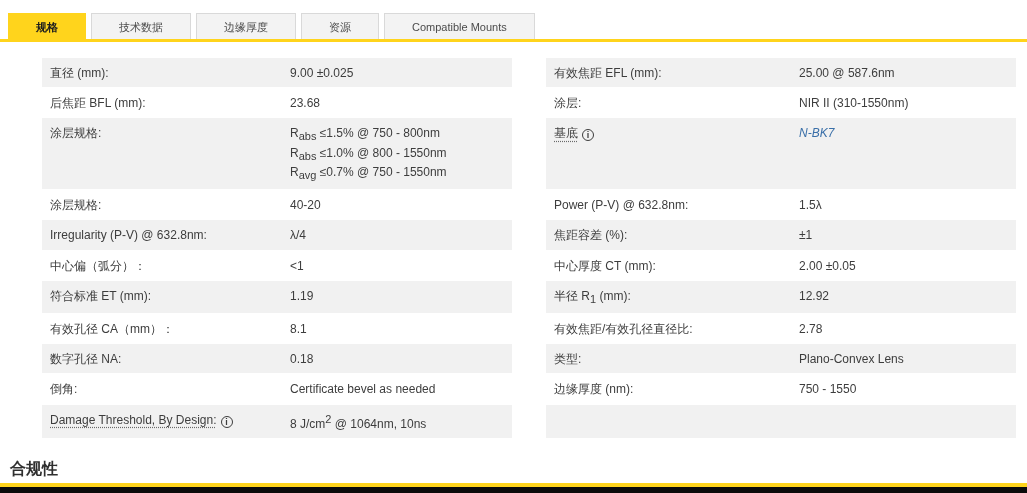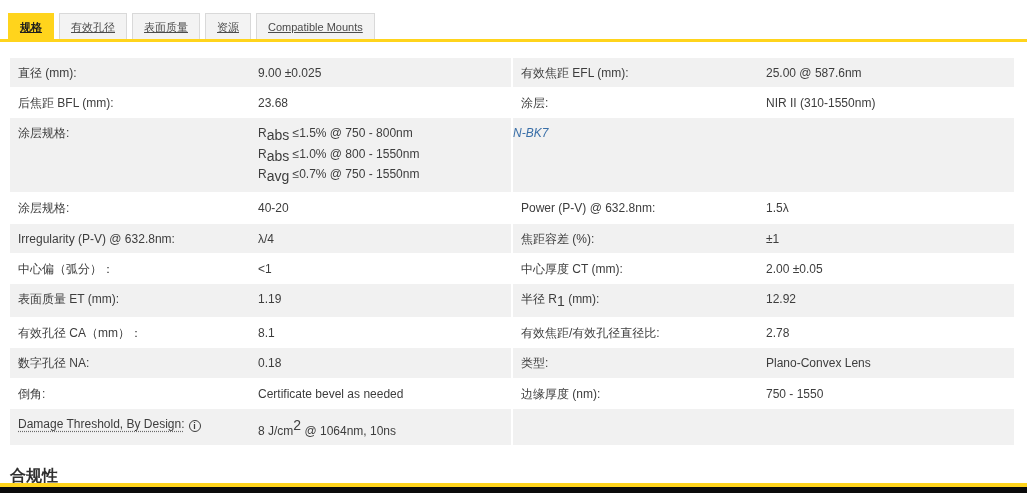--- a/index.html
+++ b/index.html
@@ -16,43 +16,43 @@
     font-family:"Liberation Sans","DejaVu Sans",sans-serif;
     font-size:12px;
   }
   
   .tabbar{
     padding:13px 0 0 8px;
     border-bottom:3px solid var(--accent);
     display:flex;align-items:flex-end;gap:5px;
   }
   .tab{
-    padding:7px 11px 6px;
+    padding:7px 27px 6px;
     font-size:11px;line-height:1.1;
     background:#f3f3f3;border:1px solid #d9d9d9;border-bottom:none;
-    color:#4b4b4b;cursor:pointer;white-space:nowrap;text-decoration:underline;
+    color:#4b4b4b;cursor:pointer;white-space:nowrap;
   }
   .tab.active{
     background:var(--accent);border-color:var(--accent);
     color:#1e1e1e;font-weight:700;
   }
   
   .spec-table{margin:16px 11px 0 10px;}
   .spec-row{display:flex;gap:2px;margin-bottom:1px;}
-  .half{width:501px;display:flex;padding:7px 0 6px;background:transparent;}
+  .half{width:501px;display:flex;padding:7px 0 6px;background:transparent;margin-left:32px;}
   .spec-row.shaded .half{background:var(--shade);}
   .lab{flex-shrink:0;padding-left:8px;line-height:1.35;}
   .half.left .lab{width:248px;}
   .half.right .lab{width:253px;}
   .val{line-height:1.35;}
   .lab.tip{
     text-decoration:underline dotted #6a6a6a;
     text-underline-offset:3px;cursor:help;
   }
-  sub,sup{font-size:14px;}
+  sub,sup{font-size:11px;}
   .info{
     display:inline-block;width:12px;height:12px;
     border:1.4px solid #3d3d3d;border-radius:50%;
     font-size:9px;font-weight:700;line-height:11px;text-align:center;
     margin-left:4px;vertical-align:-1px;cursor:pointer;
     font-style:normal;
   }
   a.lnk{color:var(--link);text-decoration:none;cursor:pointer;font-style:italic;}
   
   .compliance{margin:21px 11px 0 10px;}
@@ -64,22 +64,22 @@
   .footer{position:absolute;left:0;right:0;bottom:0;}
   .footer .stripe{height:4px;background:var(--accent);}
   .footer .bar{height:6px;background:#0a0a0a;}
 </style>
 </head>
 <body>
 
 <div class="page">
   <div class="tabbar">
       <div class="tab active">规格</div>
-      <div class="tab">有效孔径</div>
-      <div class="tab">表面质量</div>
+      <div class="tab">技术数据</div>
+      <div class="tab">边缘厚度</div>
       <div class="tab">资源</div>
       <div class="tab">Compatible Mounts</div>
     </div>
   <div class="spec-table">
       <div class="spec-row shaded">
         <div class="half left">
           <div class="lab">直径 (mm):</div>
           <div class="val">9.00 ±0.025</div>
         </div>
         <div class="half right">
@@ -100,20 +100,21 @@
       <div class="spec-row shaded">
         <div class="half left">
           <div class="lab">涂层规格:</div>
           <div class="val">
             <div>R<sub>abs</sub> ≤1.5% @ 750 - 800nm</div>
             <div>R<sub>abs</sub> ≤1.0% @ 800 - 1550nm</div>
             <div>R<sub>avg</sub> ≤0.7% @ 750 - 1550nm</div>
           </div>
         </div>
         <div class="half right">
+          <div class="lab tip">基底<span class="info">i</span></div>
           <div class="val"><a href="#" class="lnk">N-BK7</a></div>
         </div>
       </div>
       <div class="spec-row">
         <div class="half left">
           <div class="lab">涂层规格:</div>
           <div class="val">40-20</div>
         </div>
         <div class="half right">
           <div class="lab">Power (P-V) @ 632.8nm:</div>
@@ -135,21 +136,21 @@
           <div class="lab">中心偏（弧分）：</div>
           <div class="val">&lt;1</div>
         </div>
         <div class="half right">
           <div class="lab">中心厚度 CT (mm):</div>
           <div class="val">2.00 ±0.05</div>
         </div>
       </div>
       <div class="spec-row shaded">
         <div class="half left">
-          <div class="lab">表面质量 ET (mm):</div>
+          <div class="lab">符合标准 ET (mm):</div>
           <div class="val">1.19</div>
         </div>
         <div class="half right">
           <div class="lab">半径 R<sub>1</sub> (mm):</div>
           <div class="val">12.92</div>
         </div>
       </div>
       <div class="spec-row">
         <div class="half left">
           <div class="lab">有效孔径 CA（mm）：</div>

